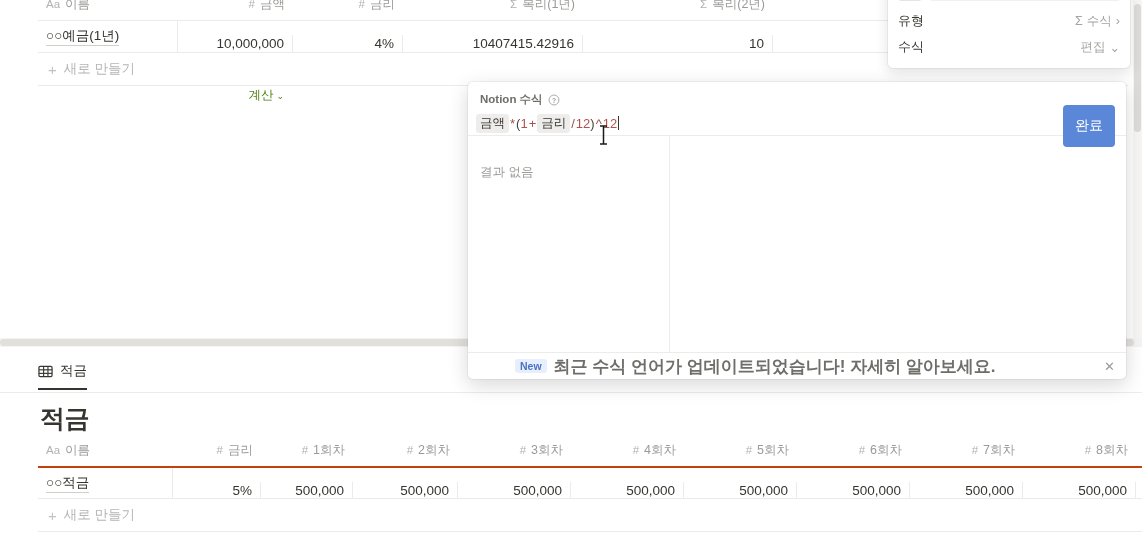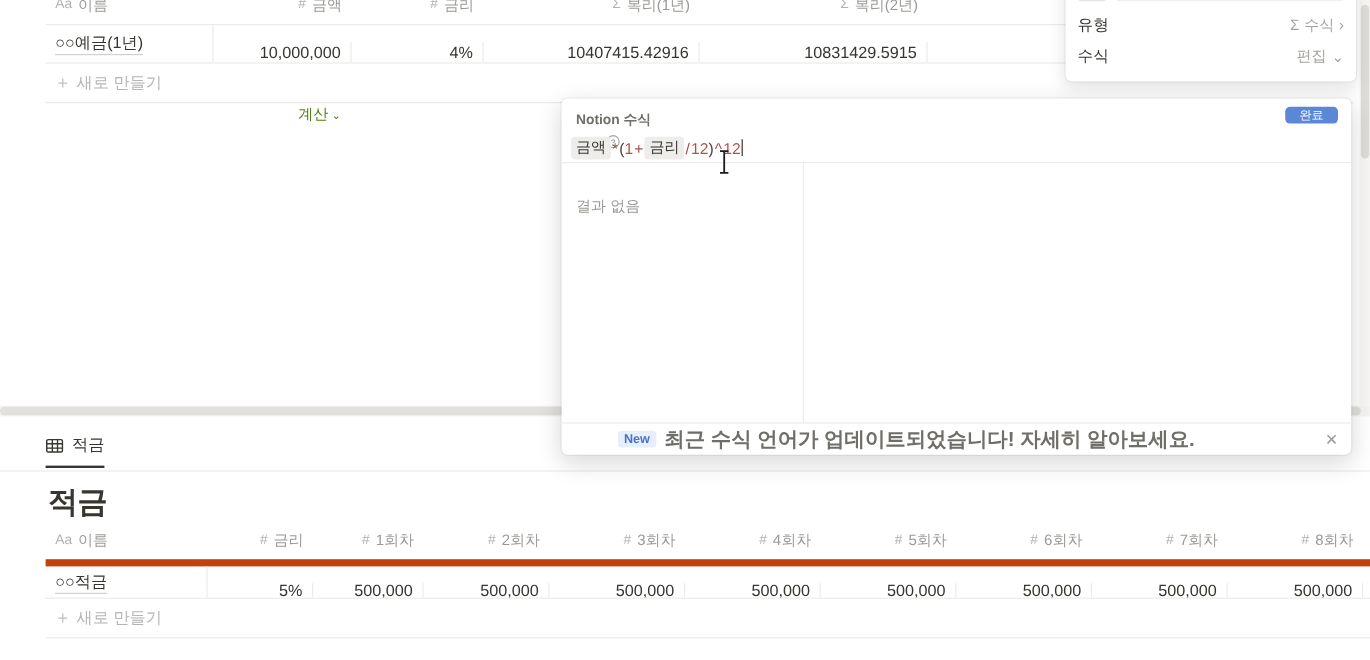--- a/index.html
+++ b/index.html
@@ -14,21 +14,21 @@
 
   
   .db-header-row { display: flex; height: 32px; align-items: center; }
   .db-col-head {
     display: flex; align-items: center; gap: 5px;
     font-size: 12.5px; color: #9b9a97;
     padding: 0 8px; height: 32px; overflow: hidden; white-space: nowrap;
   }
   .db-col-head .tico { font-size: 11.5px; color: #b3b1ad; flex: none; }
   .db-row { display: flex; height: 33px; align-items: stretch;
-            border-top: 6px solid #c2410c; border-bottom: 1px solid #ebebea; }
+            border-top: 2px solid #c2410c; border-bottom: 1px solid #ebebea; }
   .db-cell {
     font-size: 13.5px; color: #37352f; padding: 0 8px;
     display: flex; align-items: center;
     border-right: 1px solid #ebebea; overflow: hidden; white-space: nowrap;
   }
   .db-cell.num { justify-content: flex-end; margin-top: 14px; }
   .db-cell.title { }
   .db-cell.title span { border-bottom: 1px solid #cfcfcd; }
   .new-row {
     display: flex; align-items: center; gap: 7px;
@@ -108,27 +108,27 @@
   #fx-popup {
     position: absolute; left: 468px; top: 82px; width: 658px; height: 297px;
     background: #ffffff; border-radius: 5px;
     box-shadow: 0 0 0 1px rgba(15,15,15,.05), 0 6px 20px rgba(15,15,15,.16);
     display: flex; flex-direction: column; overflow: hidden;
   }
   .fx-head { height: 53px; position: relative; flex: none; }
   .fx-label {
     position: absolute; left: 12px; top: 10px;
     display: flex; align-items: center; gap: 5px;
-    font-size: 11.5px; color: #6f6e69; font-weight: 600; flex-direction: column;
+    font-size: 11.5px; color: #6f6e69; font-weight: 600;
   }
   .fx-help { width: 12px; height: 12px; }
   .fx-done {
-    position: absolute; right: 11px; top: 7px;
-    background: #5b87d8; color: #fff; font-size: 10px;
-    padding: 0 12px; border-radius: 4px; border: none;
+    position: absolute; right: 11px; top: 23px;
+    background: #5b87d8; color: #fff; font-size: 14px;
+    padding: 12px 12px; border-radius: 4px; border: none;
     font-family: "Liberation Sans", sans-serif;
   }
   .fx-input-wrap {
     position: absolute; left: 8px; top: 30px; right: 8px; height: 22px;
     display: flex; align-items: center;
   }
   .fx-formula { font-size: 13px; display: flex; align-items: center; white-space: nowrap; }
   .fx-chip {
     background: #eeedeb; border-radius: 3px; padding: 1px 4px;
     color: #37352f; font-size: 12.5px;
@@ -204,21 +204,20 @@
           </div>
         </div>
       <div id="top-body">
           <div class="db-row">
             <div class="db-cell title" style="width: 140px; flex: 0 0 140px;">
               <span>○○예금(1년)</span>
             </div>
             <div class="db-cell num" style="width: 115px; flex: 0 0 115px;">10,000,000</div>
             <div class="db-cell num" style="width: 110px; flex: 0 0 110px;">4%</div>
             <div class="db-cell num" style="width: 180px; flex: 0 0 180px;">10407415.42916</div>
-            <div class="db-cell num" style="width: 190px; flex: 0 0 190px;">10831429.5915</div>
             <div class="db-cell num" style="width: 190px; flex: 0 0 190px;">10</div>
           </div>
         </div>
       <div class="new-row">
         <span class="plus-ico">+</span>
         <span>새로 만들기</span>
       </div>
     </div>
 
     <div class="calc-row">

